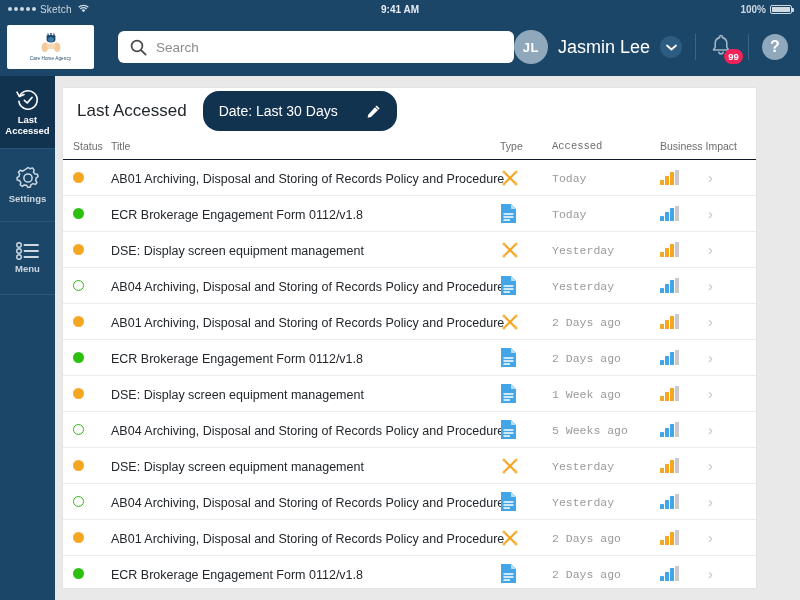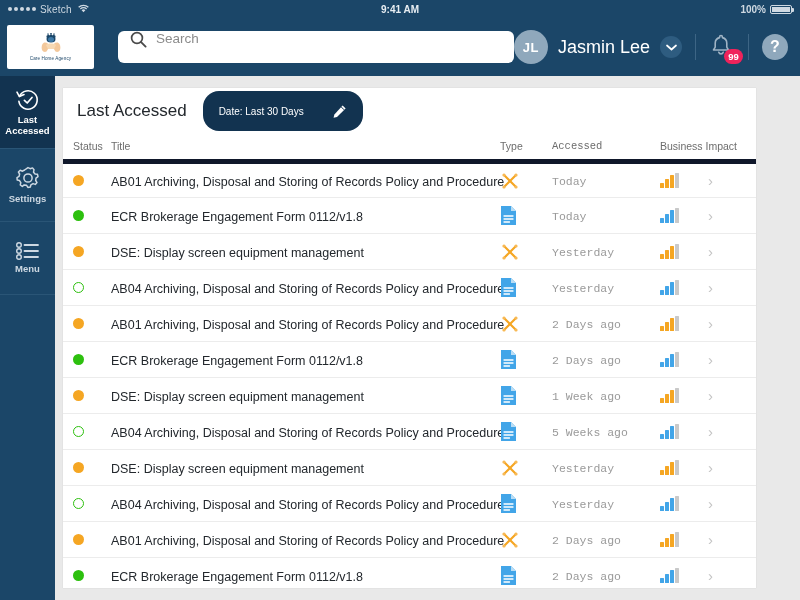--- a/index.html
+++ b/index.html
@@ -49,21 +49,21 @@
   .logo {
     width: 88px; height: 44px; margin-left: 7px; background: #fff;
     border-radius: 2px; display: flex; flex-direction: column;
     align-items: center; justify-content: center; gap: 1px;
   }
   .logo-mark { width: 30px; height: 22px; display: block; }
   .logo-text { font-size: 4.6px; color: #1B4668; letter-spacing: .1px; white-space: nowrap; }
 
   .search {
     margin-left: 24px; width: 400px; height: 32px; background: #fff;
-    border-radius: 6px; display: flex; align-items: flex-start; padding: 0 12px; gap: 9px;
+    border-radius: 6px; display: flex; align-items: center; padding: 0 12px; gap: 9px;
   }
   .search svg { flex: none; }
   .search input {
     border: 0; outline: 0; font-size: 13.5px; color: #333;
     font-family: "Liberation Sans", sans-serif; width: 100%; background: transparent;
   }
   .search input::placeholder { color: #8b8b8b; }
 
   .user-area { margin-left: auto; display: flex; align-items: center; padding-right: 12px; }
   .avatar {
@@ -110,28 +110,28 @@
     background: #e9e9e9; padding: 12px 44px 0 8px;
   }
   .card {
     background: #fff; width: 100%; height: 500px; overflow: hidden;
     box-shadow: 0 0 1px rgba(0,0,0,.15);
   }
   .card-head { height: 46px; display: flex; align-items: center; padding: 0 0 0 14px; gap: 16px; }
   .card-title { font-size: 17px; color: #23282d; }
   .date-pill {
     background: #123350; color: #fff; border-radius: 16px; height: 40px;
-    display: flex; align-items: center; gap: 28px; padding: 0 16px; font-size: 10px;
+    display: flex; align-items: center; gap: 28px; padding: 0 16px; font-size: 14px;
   }
 
   table { width: 100%; border-collapse: collapse; table-layout: fixed; }
   th {
     font-size: 10.5px; color: #6d6d6d; font-weight: normal; text-align: left;
     padding: 6px 0 7px 0; background: #fff;
-    border-bottom: 5px solid #0f172a;
+    border-bottom: 1px solid #0f172a;
   }
   td { padding: 0; border-bottom: 1px solid #ececec; height: 36px; vertical-align: middle; }
   .col-status { width: 48px; padding-left: 10px; }
   .col-title { }
   .col-type { width: 52px; }
   .col-acc { width: 108px; font-family: Liberation Mono, monospace; }
   .col-imp { width: 96px; margin-left: 20px; }
   .col-arrow { width: 38px; }
 
   .dot { width: 11px; height: 11px; border-radius: 50%; display: inline-block; }

